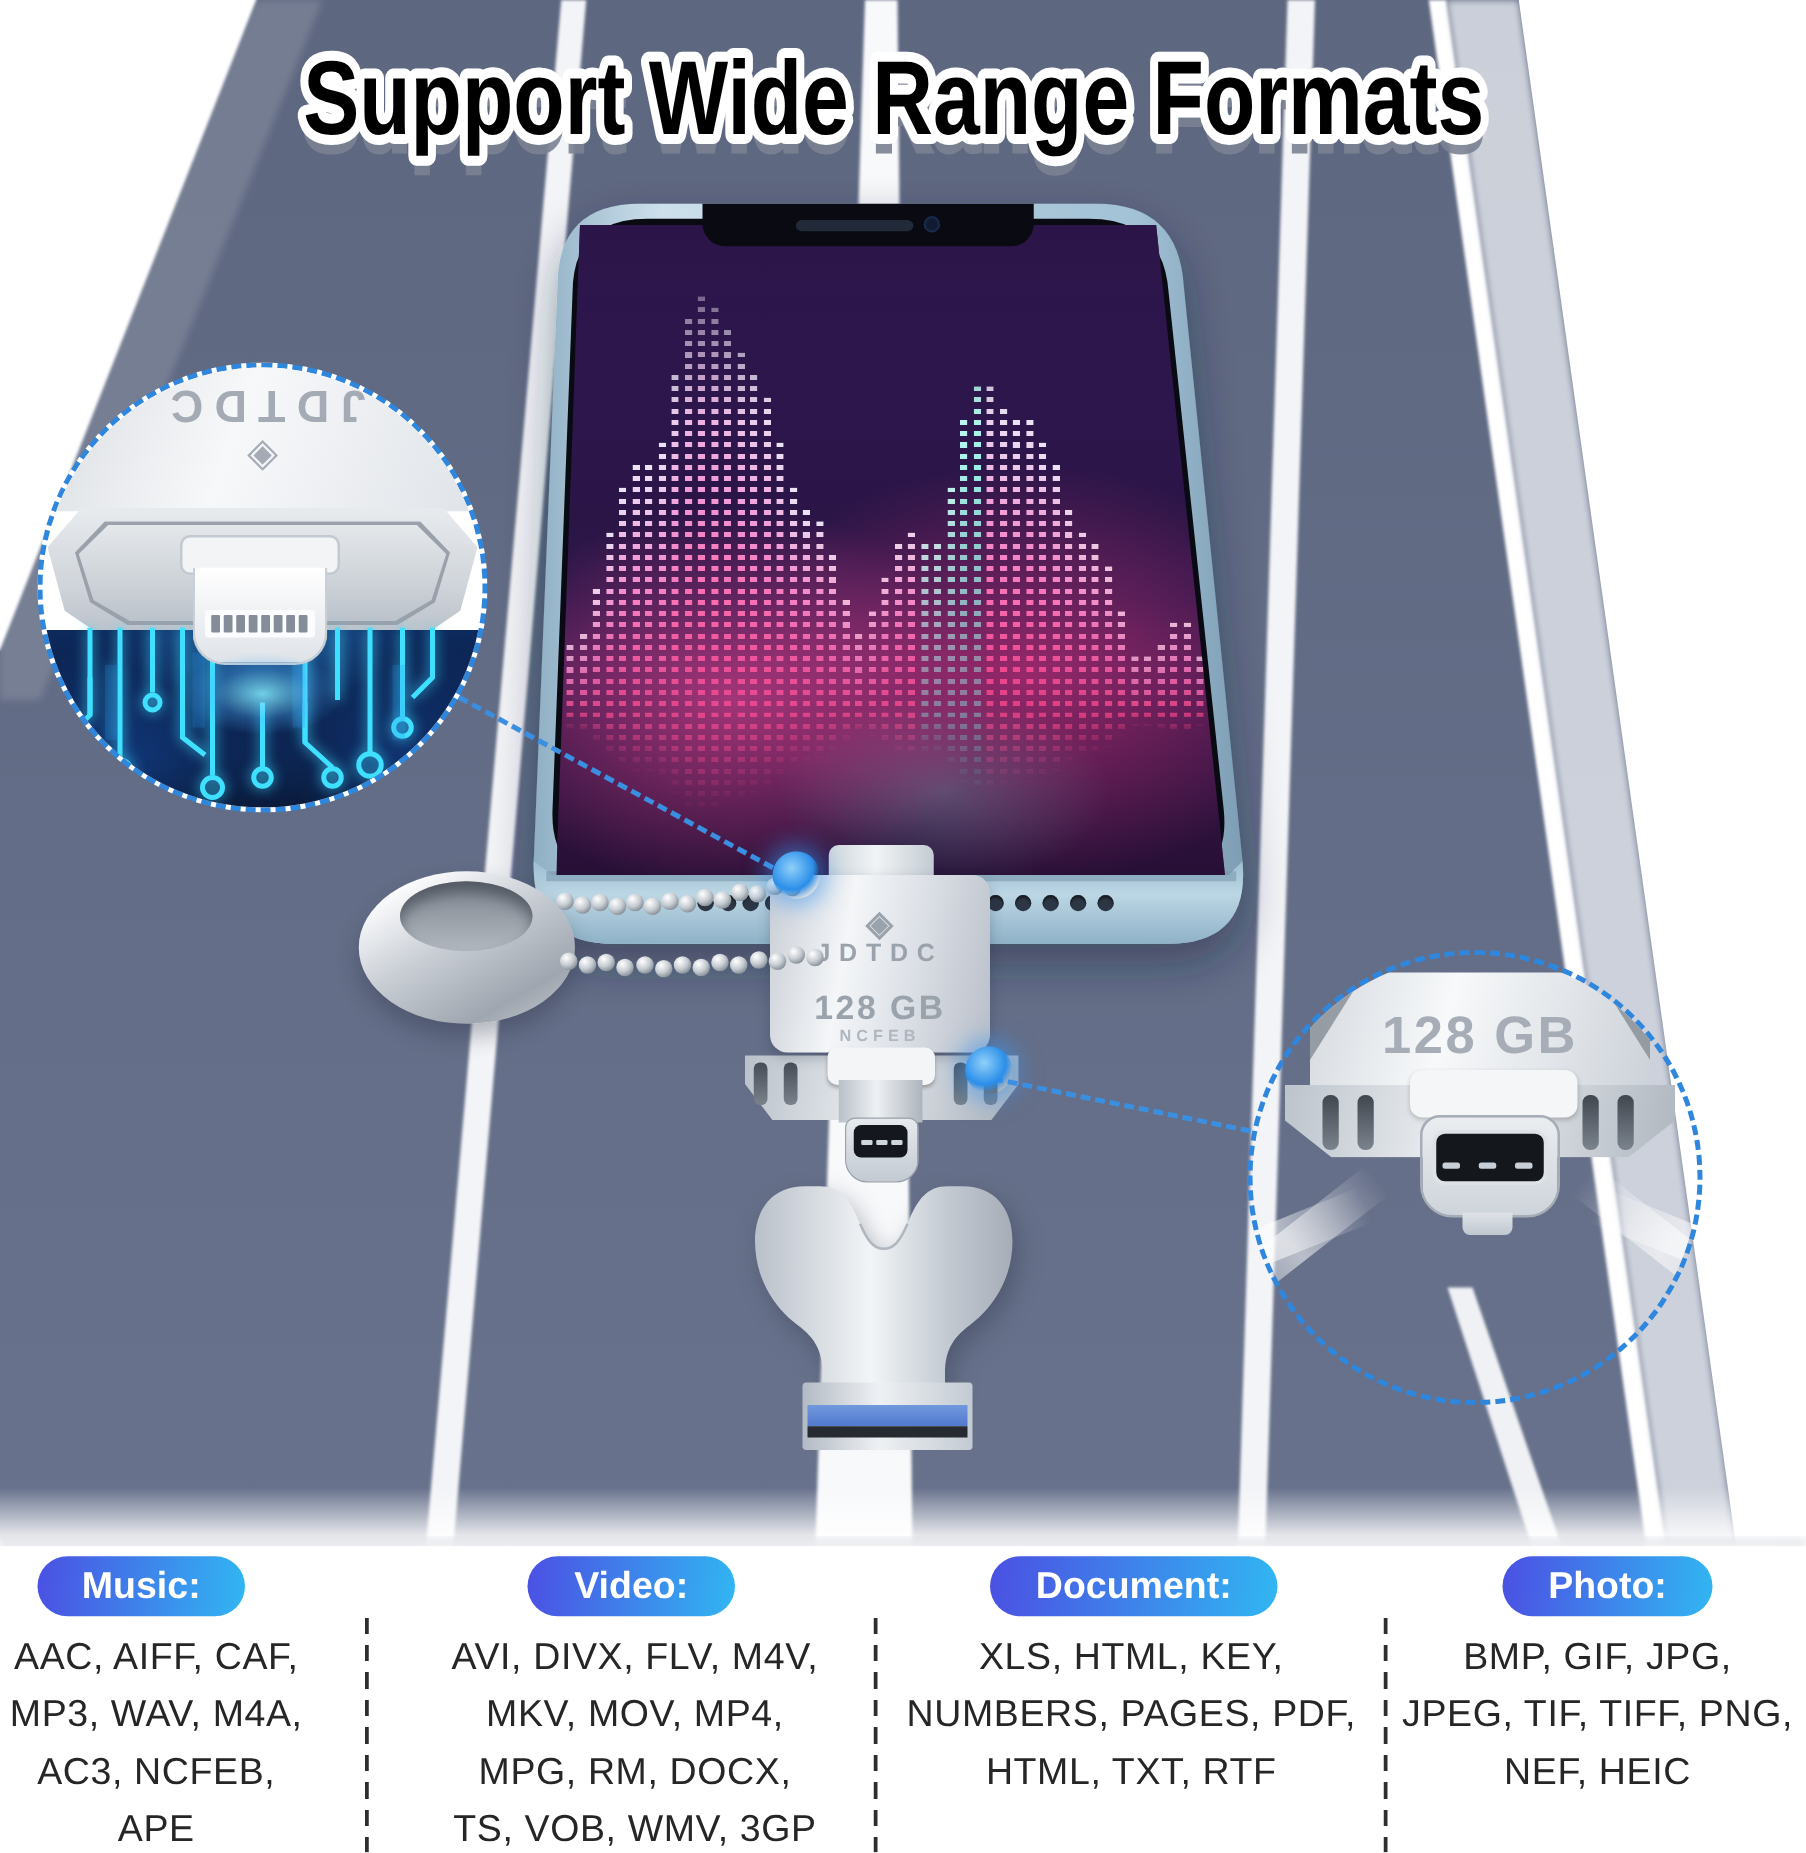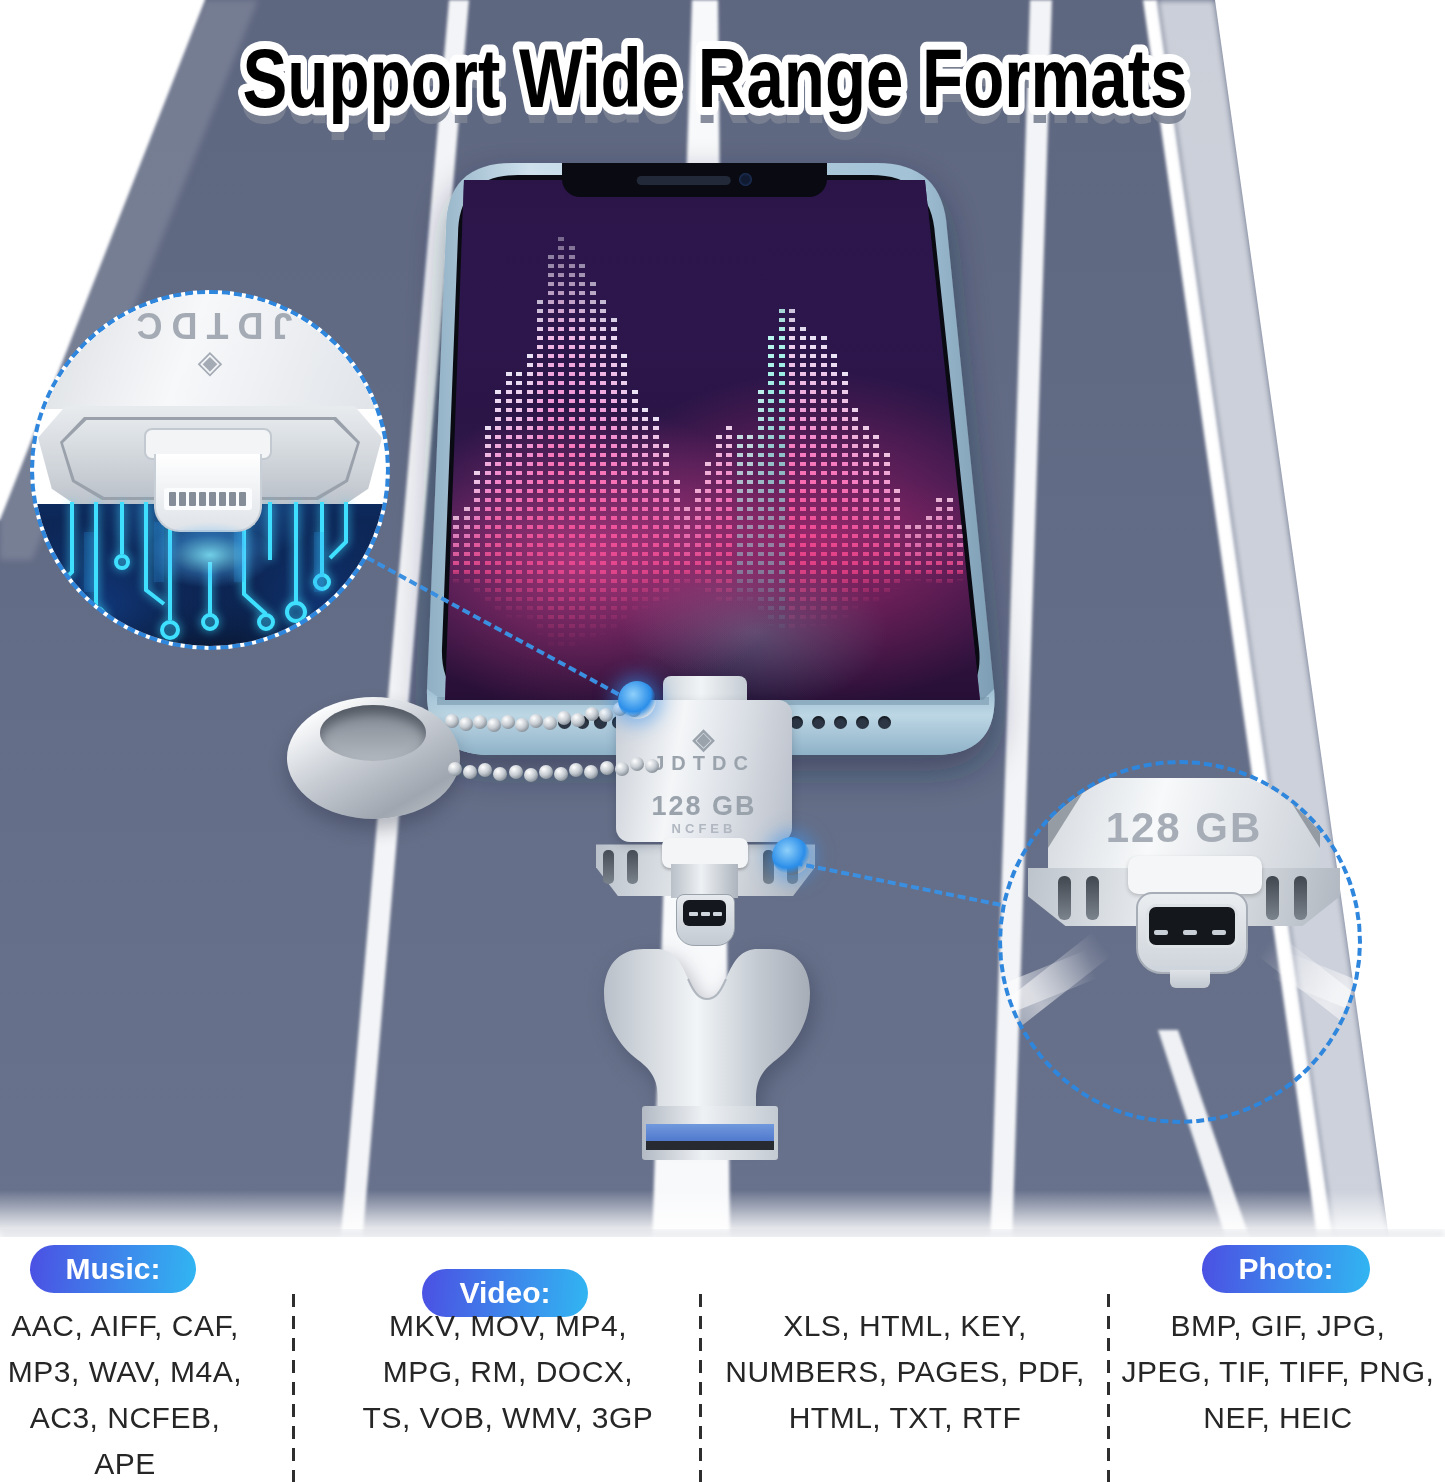--- a/index.html
+++ b/index.html
@@ -426,29 +426,31 @@
     <div class="cr-tab"></div>
   </div>
 
   <svg id="title-svg" width="1445" height="170">
     <text x="715" y="121" text-anchor="middle" font-size="84" fill="#7b8293" opacity=".9" stroke="#7b8293" stroke-width="4" paint-order="stroke" textLength="945" lengthAdjust="spacingAndGlyphs">Support Wide Range Formats</text>
     <text x="715" y="107" text-anchor="middle" font-size="84" fill="#000000" stroke="#ffffff" stroke-width="16" stroke-linejoin="round" paint-order="stroke" textLength="945" lengthAdjust="spacingAndGlyphs">Support Wide Range Formats</text>
   </svg>
 
   <div id="formats">
     <div class="pill" style="left:30px;width:166px;">Music:</div>
-    <div class="pill" style="left:422px;width:166px;margin-top:24px;">Video:</div>
+    <div class="pill" style="left:422px;width:166px;">Video:</div>
+    <div class="pill" style="left:792px;width:230px;">Document:</div>
     <div class="pill" style="left:1202px;width:168px;">Photo:</div>
 
     <div class="fmt-text" style="left:0px;width:250px;text-align:center;">
       <div>AAC, AIFF, CAF,</div>
         <div>MP3, WAV, M4A,</div>
         <div>AC3, NCFEB, APE</div>
     </div>
     <div class="fmt-text" style="left:333px;width:350px;">
+      <div>AVI, DIVX, FLV, M4V,</div>
         <div>MKV, MOV, MP4,</div>
         <div>MPG, RM, DOCX,</div>
         <div>TS, VOB, WMV, 3GP</div>
     </div>
     <div class="fmt-text" style="left:718px;width:374px;">
         <div>XLS, HTML, KEY,</div>
         <div>NUMBERS, PAGES, PDF,</div>
         <div>HTML, TXT, RTF</div>
     </div>
     <div class="fmt-text" style="left:1110px;width:336px;">

